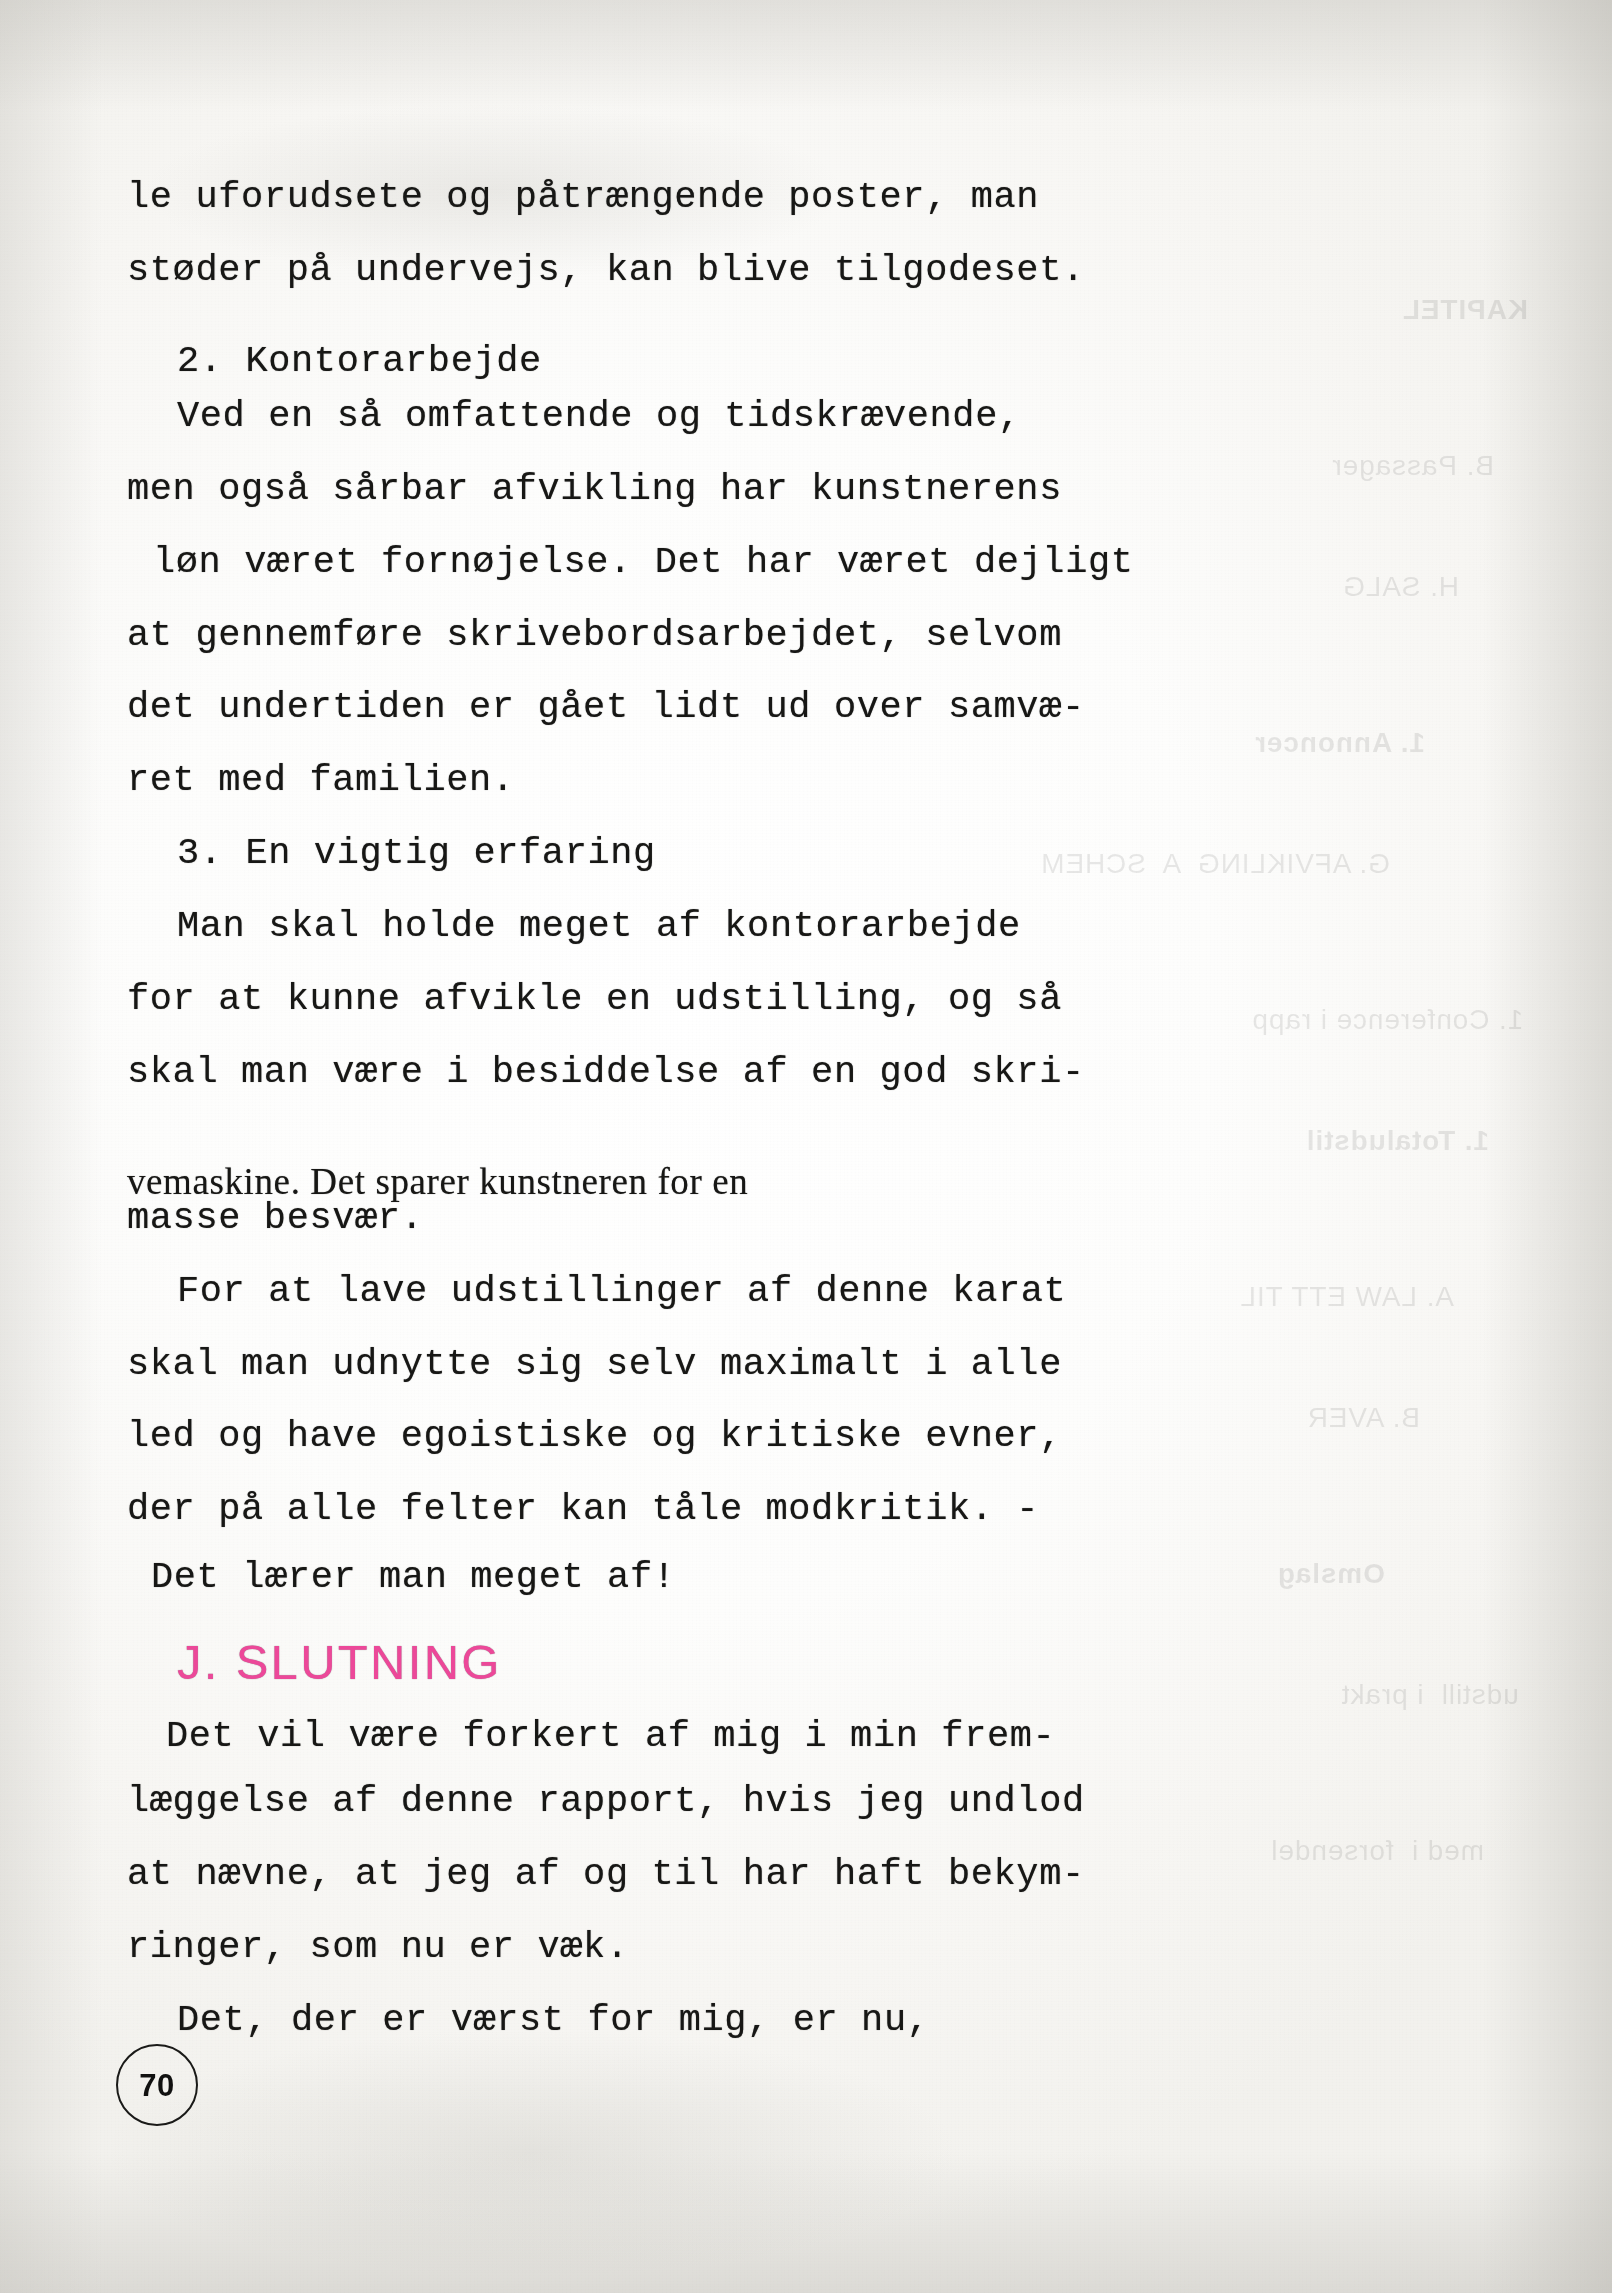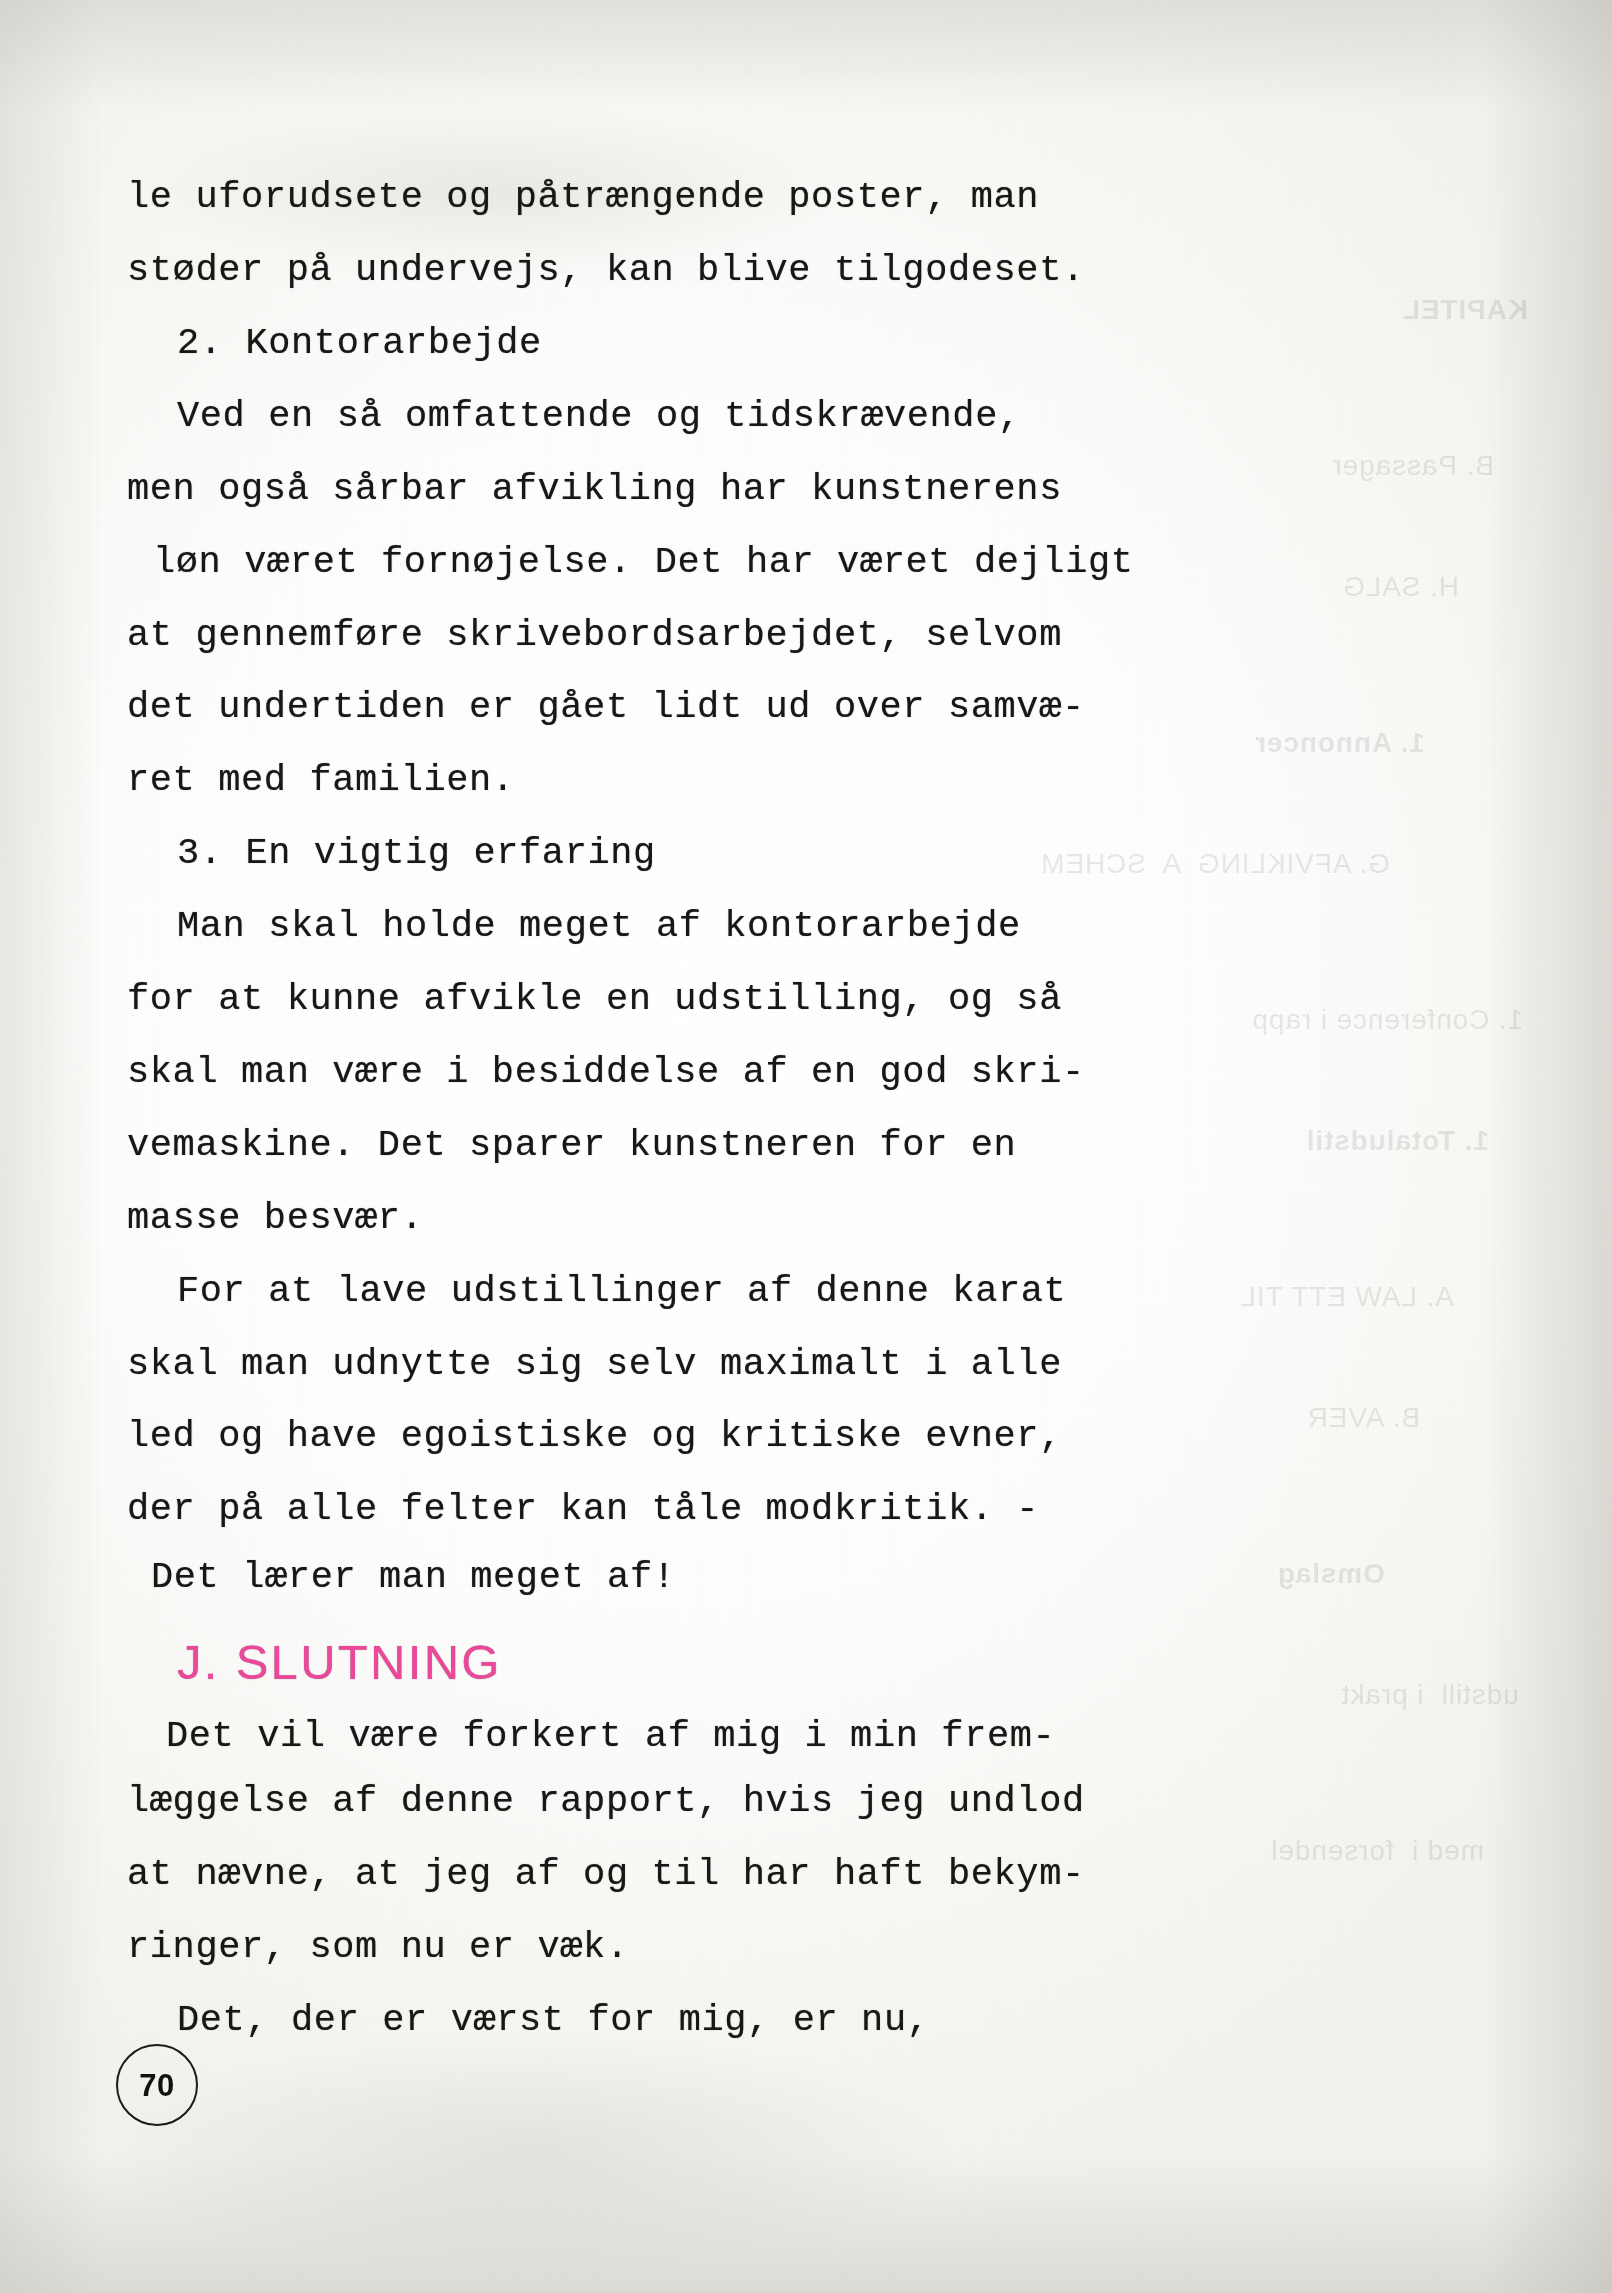--- a/index.html
+++ b/index.html
@@ -145,32 +145,32 @@
   <div class="edge-top"></div>
   <div class="edge-bottom"></div>
   <div class="edge-left"></div>
   <div class="edge-right"></div>
 
   <div id="bleed"><div class="bl-strong" style="margin-left: 0px; margin-bottom: 97px;">KAPITEL</div><div class="" style="margin-left: 34px; margin-bottom: 62px;">B. Passager</div><div class="" style="margin-left: 69px; margin-bottom: 97px;">H. SALG</div><div class="bl-strong" style="margin-left: 103px; margin-bottom: 62px;">1. Annoncer</div><div class="" style="margin-left: 138px; margin-bottom: 97px;">G. AFVIKLING  A  SCHEM</div><div class="" style="margin-left: 4.7px; margin-bottom: 62px;">1. Conference i rapp</div><div class="bl-strong" style="margin-left: 39px; margin-bottom: 97px;">1. Totaludstil</div><div class="" style="margin-left: 74px; margin-bottom: 62px;">A. LAW ETT TIL</div><div class="" style="margin-left: 108px; margin-bottom: 97px;">B. AVER</div><div class="bl-strong" style="margin-left: 143px; margin-bottom: 62px;">Omslag</div><div class="" style="margin-left: 9.3px; margin-bottom: 97px;">udstill  i prakt</div><div class="" style="margin-left: 44px; margin-bottom: 62px;">med i  forsendel</div></div>
 
   <div id="body-text">
       <div class="line" style="left: 127px; top: 176px;">le uforudsete og påtrængende poster, man</div>
       <div class="line" style="left: 127px; top: 249px; text-align: center;">støder på undervejs, kan blive tilgodeset.</div>
-      <div class="line" style="left: 177px; top: 322px;">2. Kontorarbejde</div>
+      <div class="line" style="left: 177px; top: 340px;">2. Kontorarbejde</div>
       <div class="line" style="left: 177px; top: 395px;">Ved en så omfattende og tidskrævende,</div>
       <div class="line" style="left: 127px; top: 468px;">men også sårbar afvikling har kunstnerens</div>
       <div class="line" style="left: 127px; top: 541px; margin-left: 26px;">løn været fornøjelse. Det har været dejligt</div>
       <div class="line" style="left: 127px; top: 614px;">at gennemføre skrivebordsarbejdet, selvom</div>
       <div class="line" style="left: 127px; top: 686px;">det undertiden er gået lidt ud over samvæ-</div>
       <div class="line" style="left: 127px; top: 759px;">ret med familien.</div>
       <div class="line" style="left: 177px; top: 832px;">3. En vigtig erfaring</div>
       <div class="line" style="left: 177px; top: 905px;">Man skal holde meget af kontorarbejde</div>
       <div class="line" style="left: 127px; top: 978px;">for at kunne afvikle en udstilling, og så</div>
       <div class="line" style="left: 127px; top: 1051px;">skal man være i besiddelse af en god skri-</div>
-      <div class="line" style="left: 127px; top: 1124px;">vemaskine. Det sparer kunstneren for en</div>
+      <div class="line" style="left: 127px; top: 1160px; font-family: Liberation Serif, serif;">vemaskine. Det sparer kunstneren for en</div>
       <div class="line" style="left: 127px; top: 1197px; text-align: center;">masse besvær.</div>
       <div class="line" style="left: 177px; top: 1270px;">For at lave udstillinger af denne karat</div>
       <div class="line" style="left: 127px; top: 1343px;">skal man udnytte sig selv maximalt i alle</div>
       <div class="line" style="left: 127px; top: 1415px;">led og have egoistiske og kritiske evner,</div>
       <div class="line" style="left: 127px; top: 1488px;">der på alle felter kan tåle modkritik. -</div>
       <div class="line" style="left: 127px; top: 1556px; margin-left: 24px;">Det lærer man meget af!</div>
       <div class="heading-sans" style="left: 177px; top: 1634px;">J. SLUTNING</div>
       <div class="line" style="left: 166px; top: 1707px; margin-top: 8px;">Det vil være forkert af mig i min frem-</div>
       <div class="line" style="left: 127px; top: 1780px;">læggelse af denne rapport, hvis jeg undlod</div>
       <div class="line" style="left: 127px; top: 1853px;">at nævne, at jeg af og til har haft bekym-</div>

